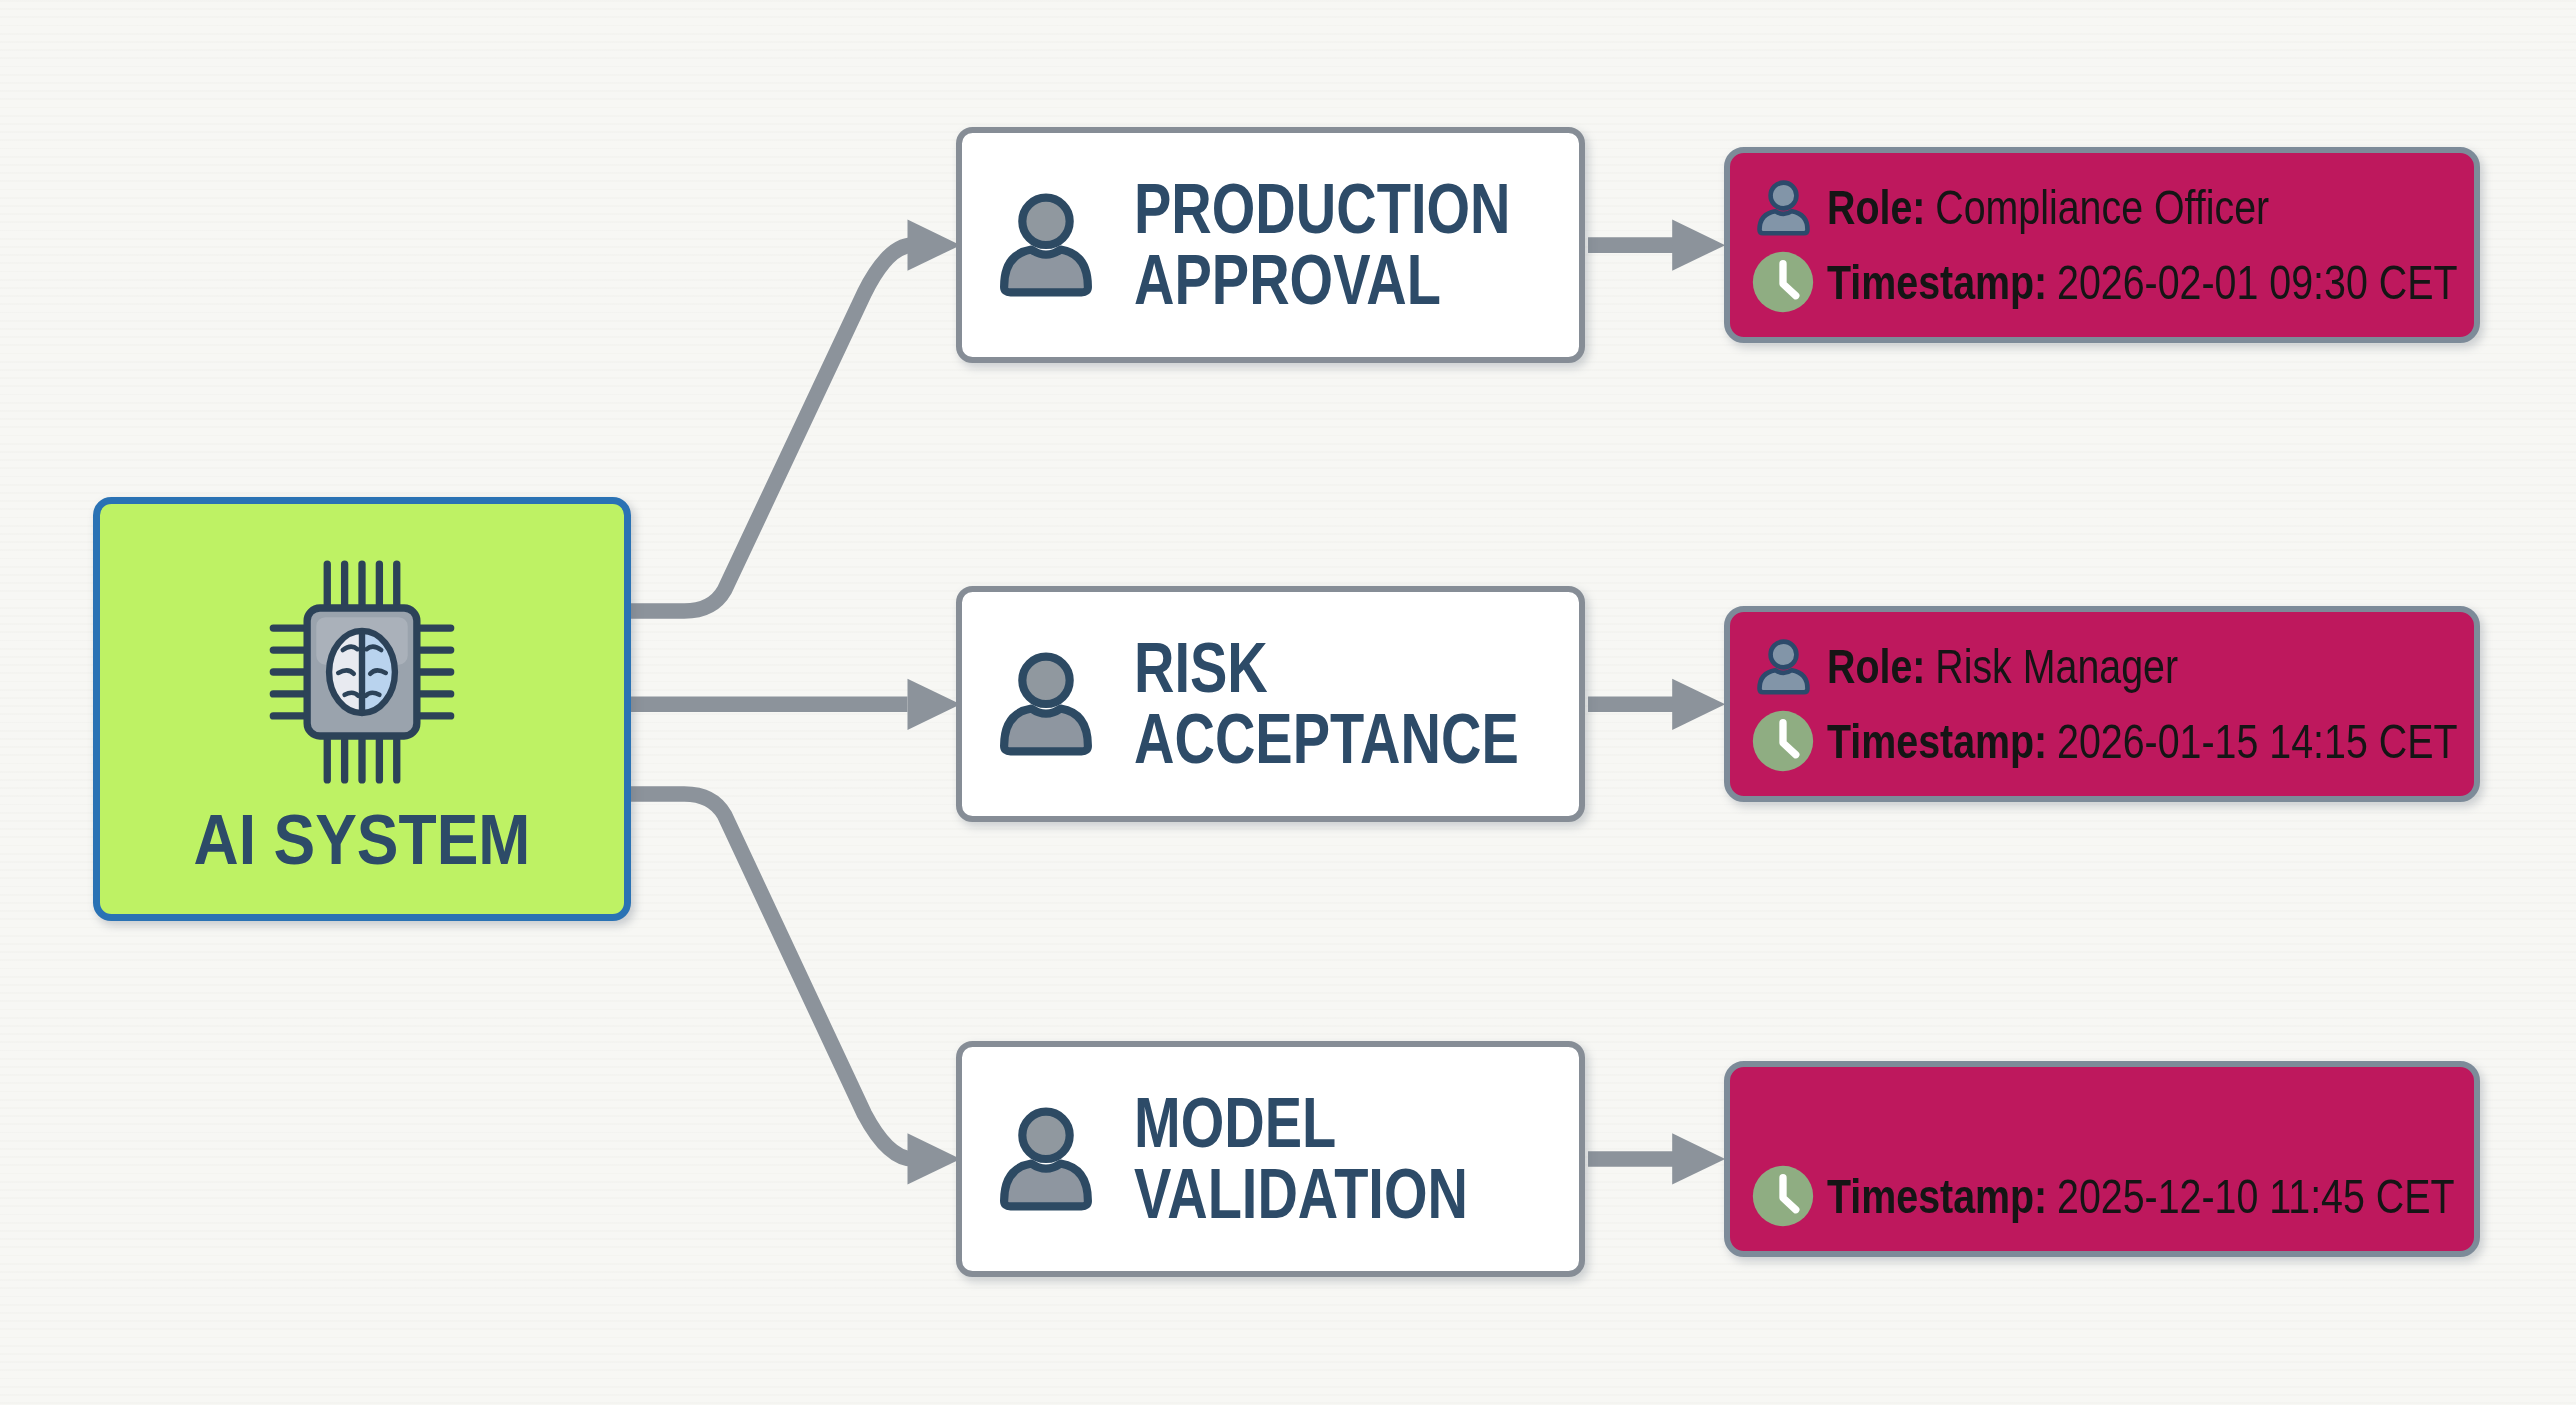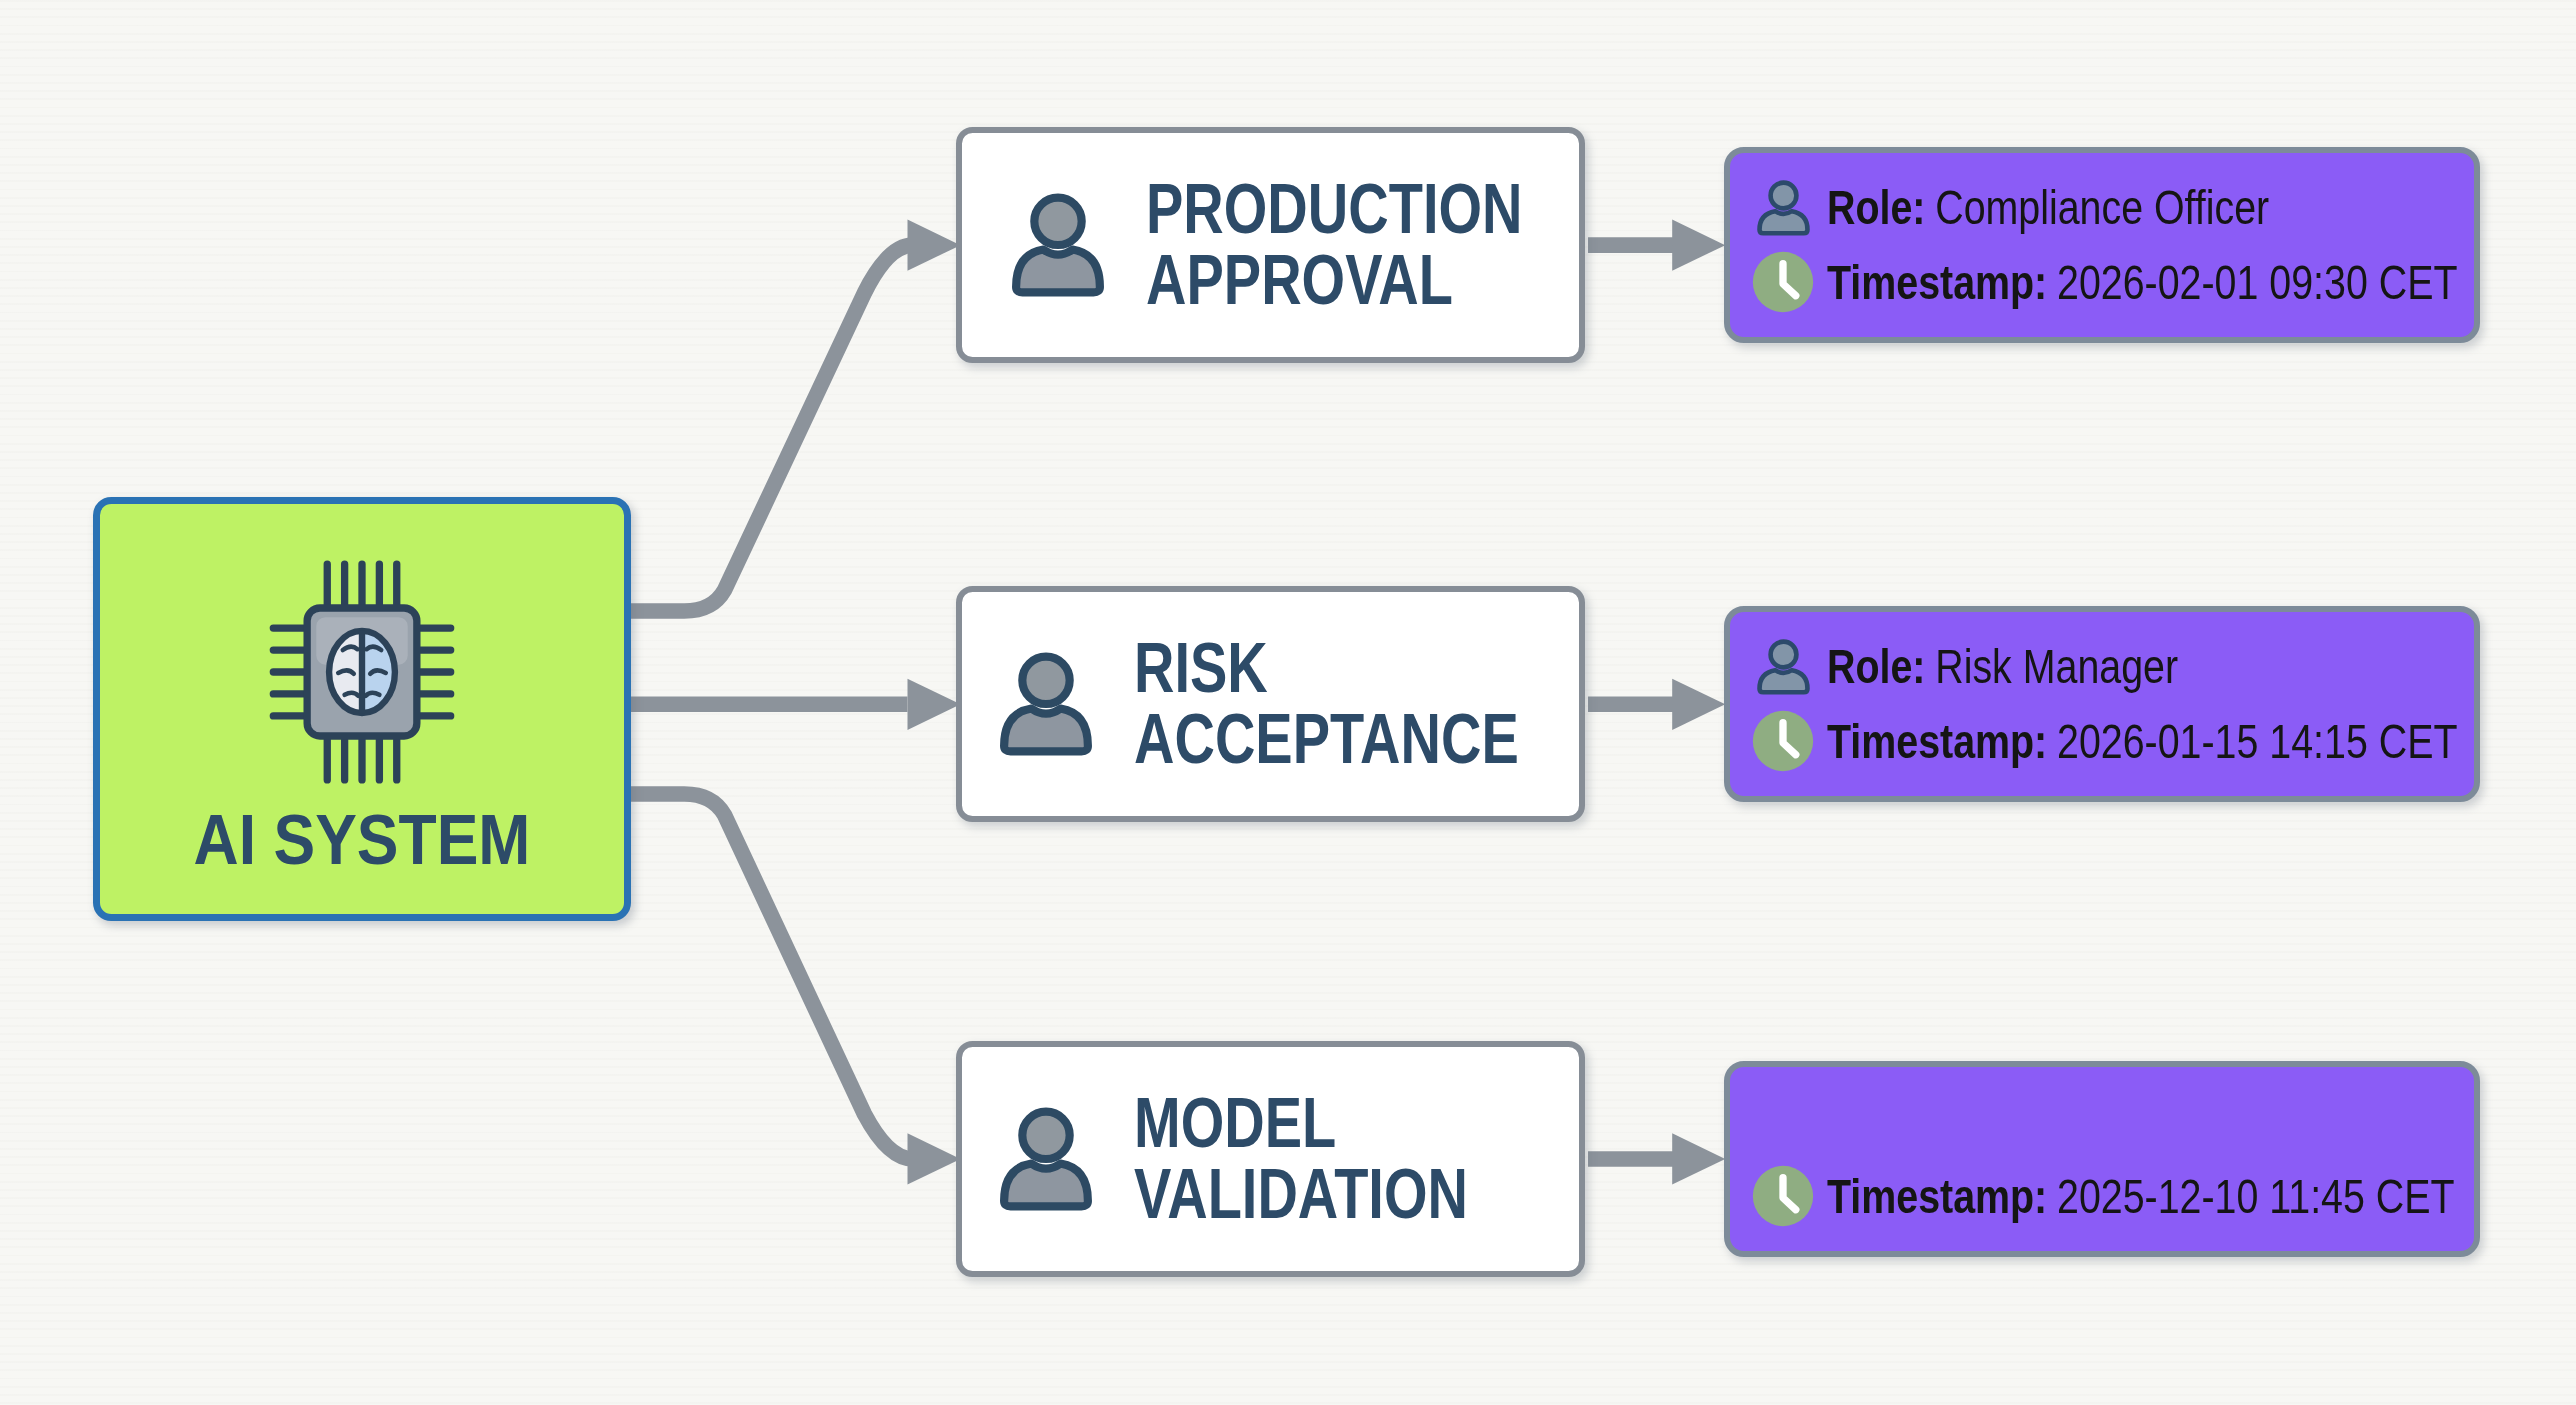--- a/index.html
+++ b/index.html
@@ -19,25 +19,25 @@
           transform:scaleX(.88);}
 
   
   .node{position:absolute;left:956px;width:629px;height:236px;box-sizing:border-box;
           background:#ffffff;border:6.4px solid #868d96;border-radius:16.5px;
           box-shadow:3.7px 4.6px 8.2px rgba(100,110,125,.28);
           display:flex;align-items:center;}
   .node .person{margin-left:33px;flex:none;}
   .node .title{margin-left:37px;font-size:70px;font-weight:bold;color:#2d4b68;
           line-height:71px;transform:scaleX(.80);transform-origin:left center;white-space:nowrap;}
-  .node-1{top:127px;padding-left:12px;} .node-2{top:586px;} .node-3{top:1041px;}
+  .node-1{top:127px;} .node-2{top:586px;} .node-3{top:1041px;}
 
   
   .detail{position:absolute;left:1724px;width:756px;height:196px;box-sizing:border-box;
-          background:#8b5cf6;border:6.4px solid #7d8b99;border-radius:20px;
+          background:#be185d;border:6.4px solid #7d8b99;border-radius:20px;
           box-shadow:3.7px 4.6px 8.2px rgba(100,110,125,.28);}
   .detail-1{top:147px;} .detail-2{top:606px;} .detail-3{top:1061px;}
   .detail .row{position:absolute;left:16.5px;display:flex;align-items:center;}
   .detail .row-role{top:25px;height:59px;}
   .detail .row-time{top:97px;height:64px;}
   .icon-col{width:73px;flex:none;display:flex;justify-content:center;align-items:center;}
   .dtext{margin-left:7.3px;font-size:48px;color:#151515;white-space:nowrap;
           transform:scaleX(.82);transform-origin:left center;}
   .dtext .lbl{font-weight:bold;margin-right:12px;}
 </style>

